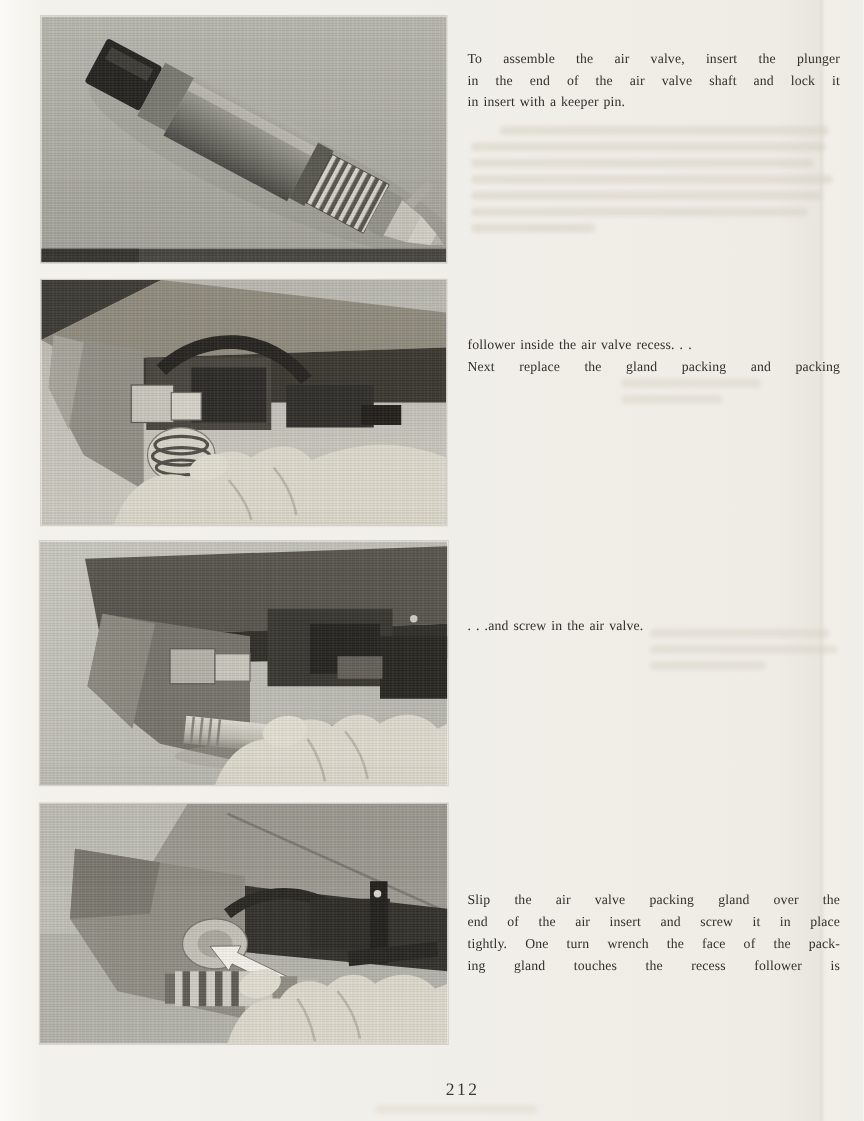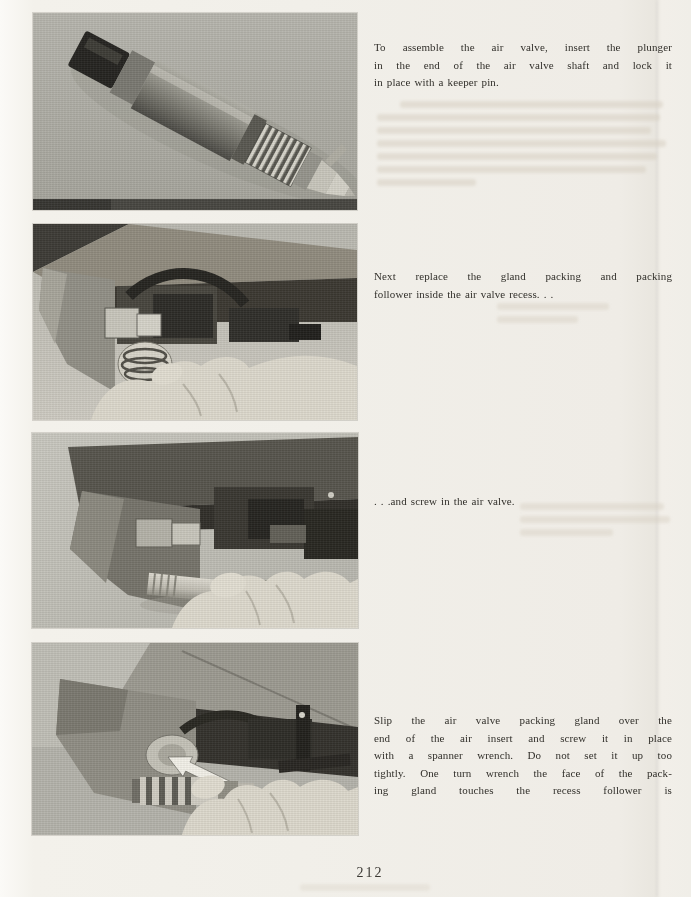--- a/index.html
+++ b/index.html
@@ -185,36 +185,35 @@
       </g>
       <path d="M150,192 C158,166 172,154 192,156 C200,142 216,138 230,146 C242,134 258,134 268,144 C286,132 306,136 316,148 L326,144 L326,192 Z" fill="#dcd8cc"></path>
       <ellipse cx="176" cy="144" rx="17" ry="11" fill="#e0dcd0" transform="rotate(-15 176 144)"></ellipse>
       <path d="M206,156 C214,168 218,180 220,190 M238,150 C248,162 254,176 256,188" stroke="#b9b5a8" stroke-width="2" fill="none"></path>
     </svg>
   </figure>
 
   <section class="cap" style="top:39px">
     <div class="ln">To assemble the air valve, insert the plunger</div>
     <div class="ln">in the end of the air valve shaft and lock it</div>
-    <div class="ln last">in place with a keeper pin.</div>
+    <div class="ln last">in insert with a keeper pin.</div>
   </section>
 
   <section class="cap" style="top:268px">
+    <div class="ln last">follower inside the air valve recess. . .</div>
     <div class="ln">Next replace the gland packing and packing</div>
-    <div class="ln last">follower inside the air valve recess. . .</div>
   </section>
 
   <section class="cap" style="top:493px">
     <div class="ln last">. . .and screw in the air valve.</div>
   </section>
 
   <section class="cap" style="top:712px">
     <div class="ln">Slip the air valve packing gland over the</div>
     <div class="ln">end of the air insert and screw it in place</div>
-    <div class="ln">with a spanner wrench. Do not set it up too</div>
     <div class="ln">tightly. One turn wrench the face of the pack-</div>
     <div class="ln">ing gland touches the recess follower is</div>
   </section>
 
   <div class="ghost" style="left:377px; top:101px; width:292px;">
     <div class="gl" style="width:90%; margin-left:8%"></div>
     <div class="gl" style="width:97%"></div>
     <div class="gl" style="width:94%"></div>
     <div class="gl" style="width:99%"></div>
     <div class="gl" style="width:96%"></div>

